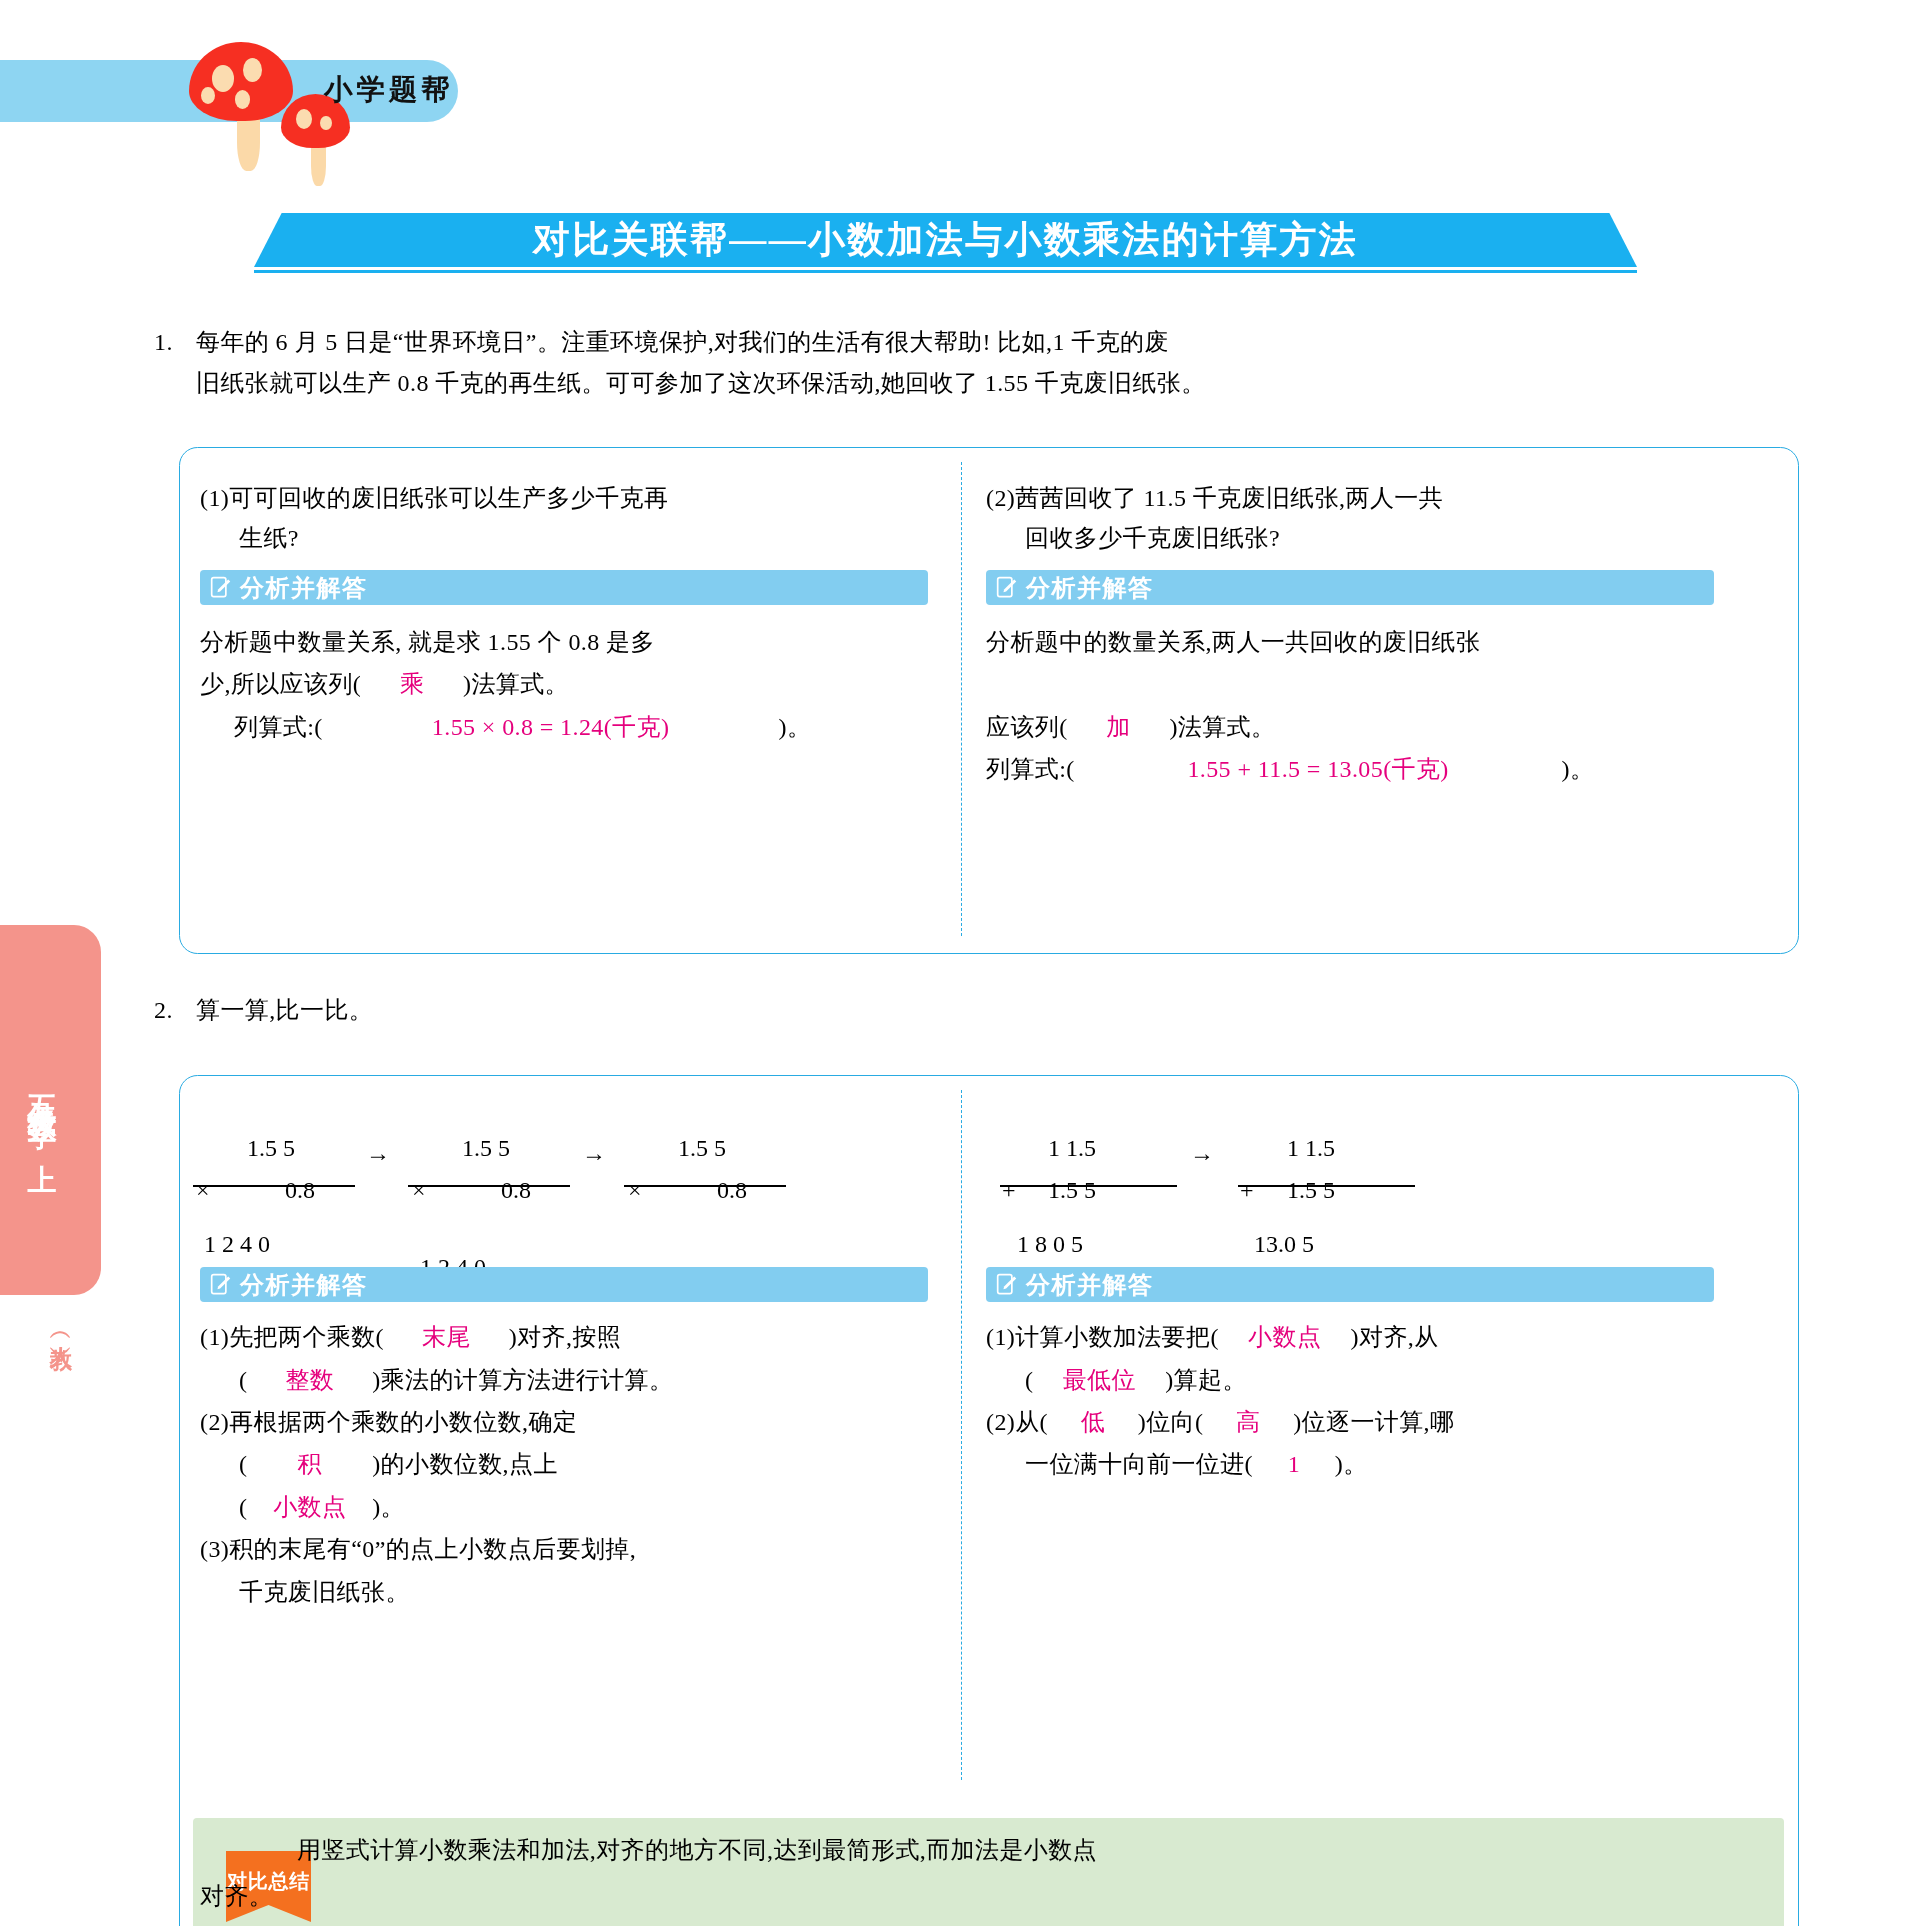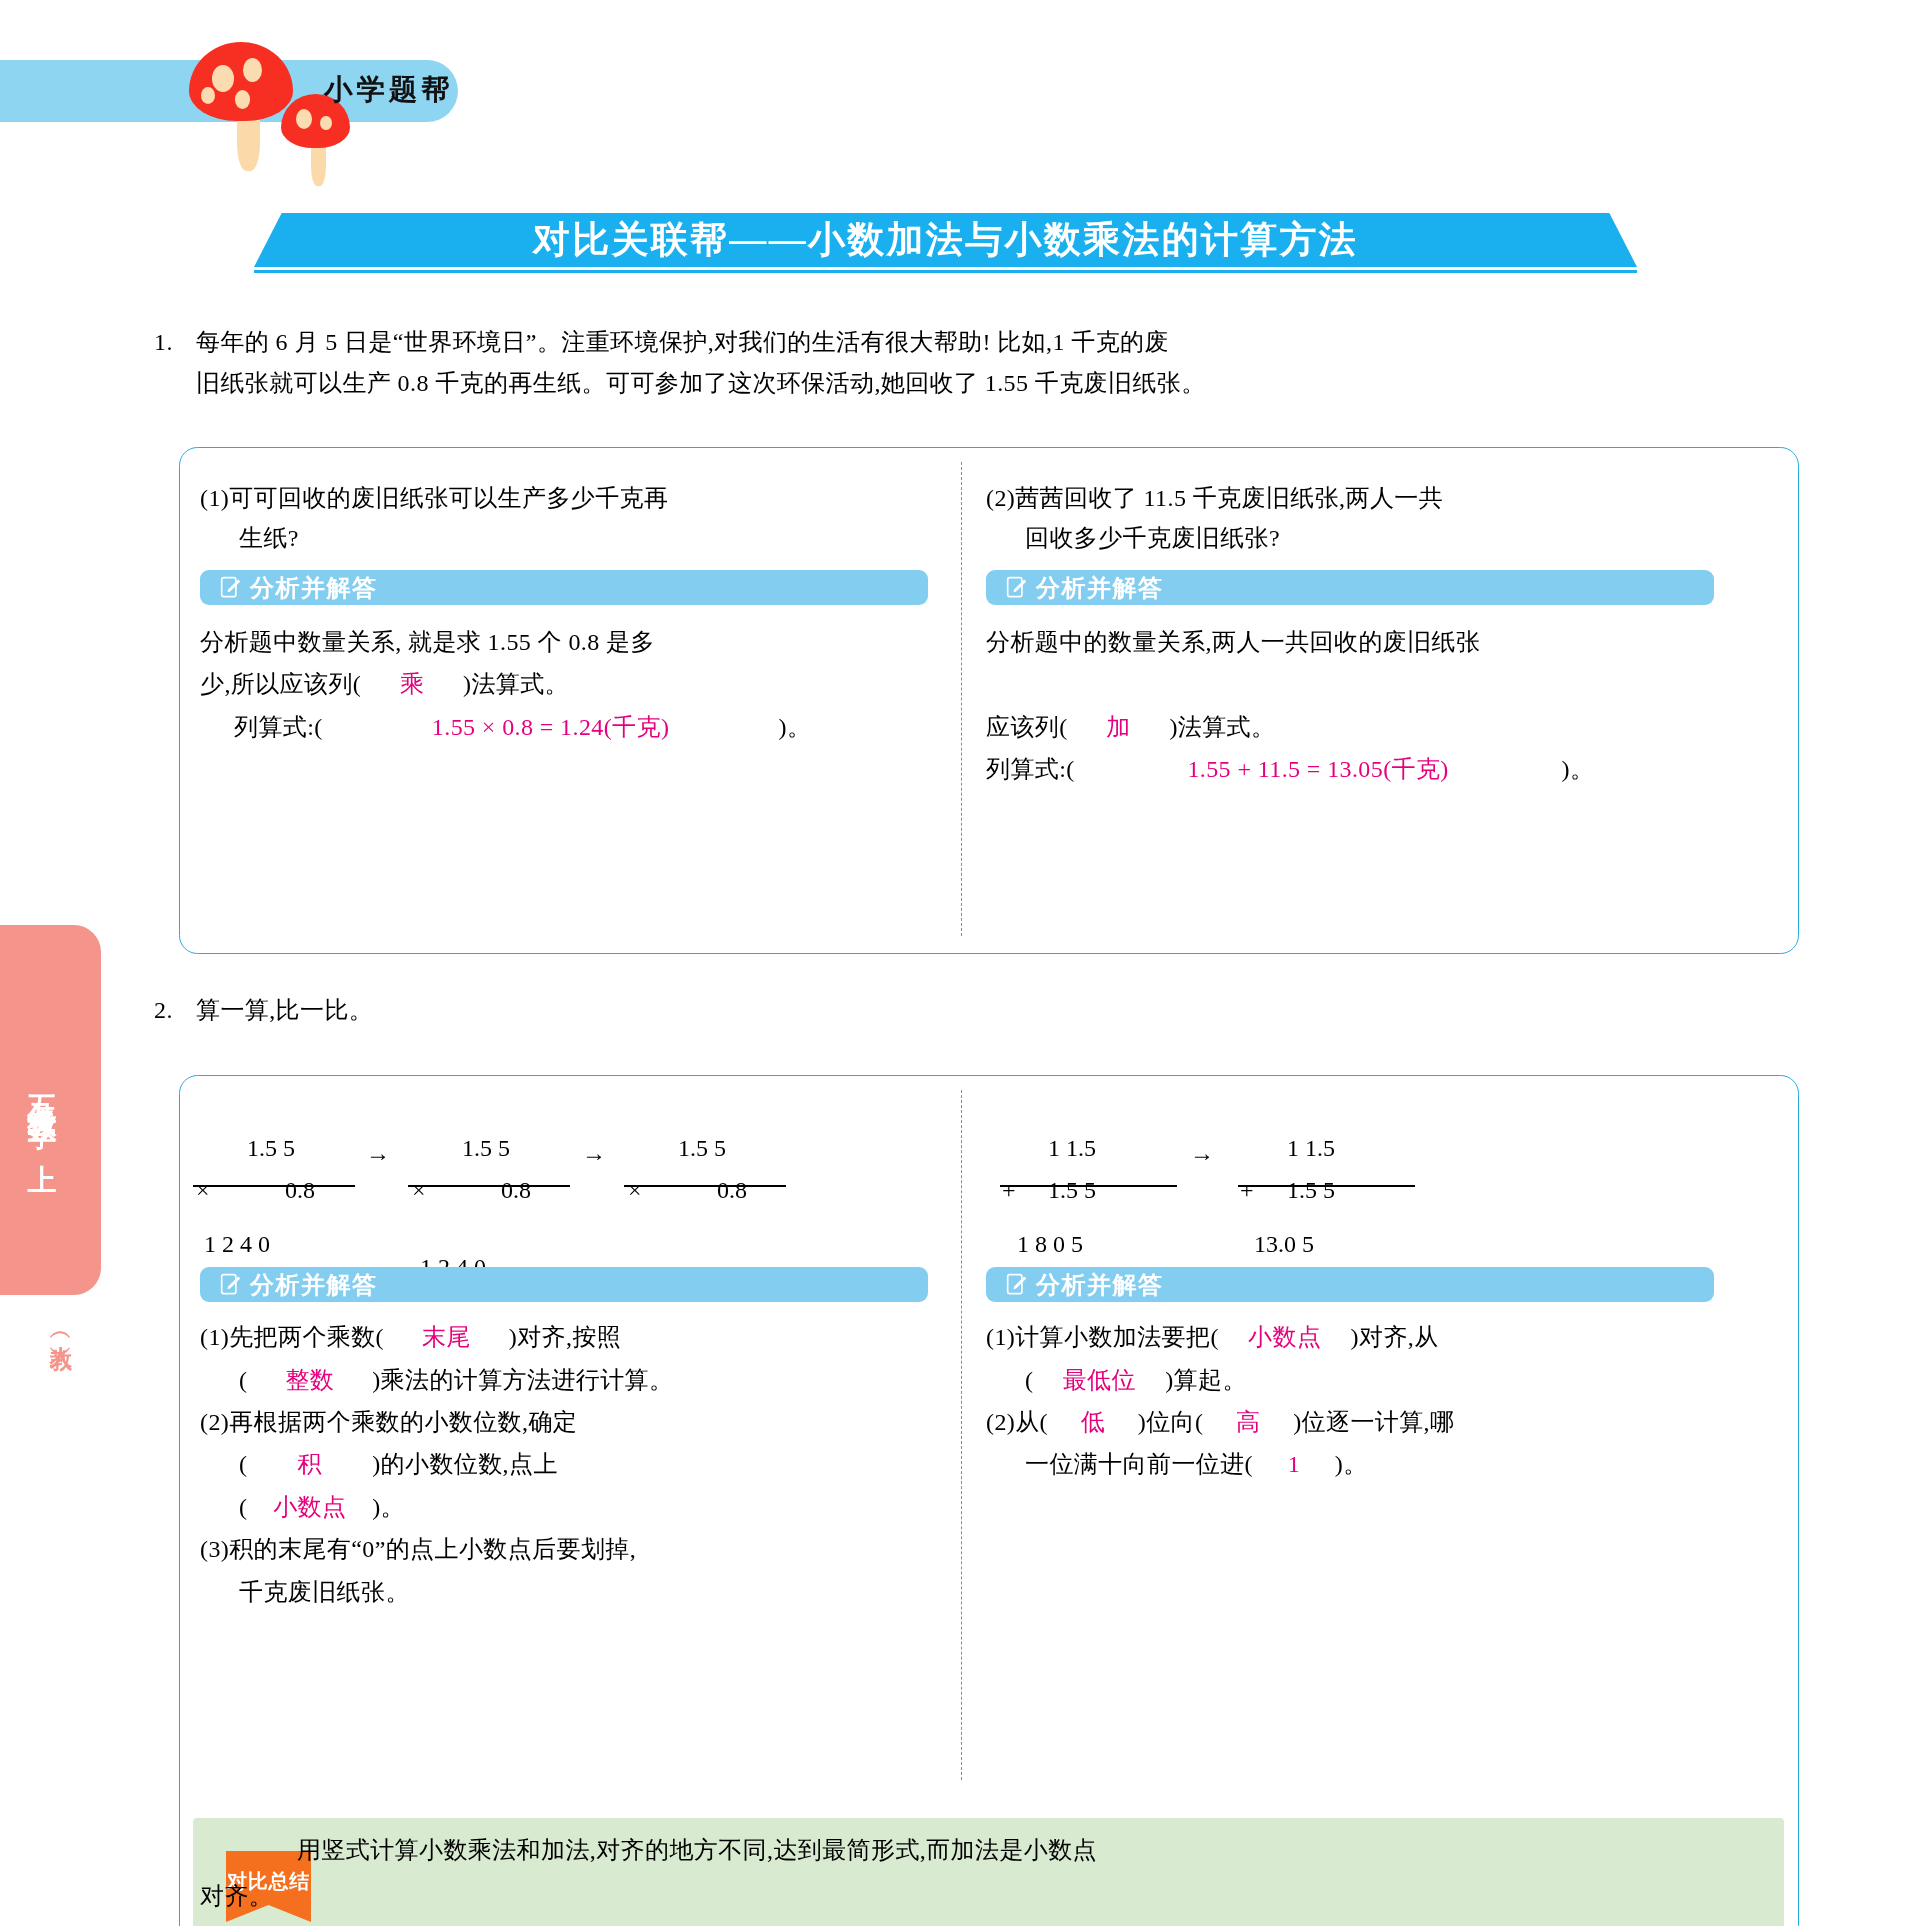--- a/index.html
+++ b/index.html
@@ -46,22 +46,22 @@
 
   
   .q{position:absolute;font-size:24px;line-height:33px;letter-spacing:0.4px;}
   .blank{color:#e5007d;}
 
   
   .rbox{position:absolute;border:1.9px solid #29abe2;border-radius:18.5px;background:#fff;}
   .vdiv{position:absolute;border-left:1.9px dashed #29abe2;}
 
   
-  .pill{position:absolute;height:35px;background:#82cdf0;border-radius:9px;
-        display:flex;align-items:center;padding-left:20px;box-sizing:border-box;}
+  .pill{position:absolute;height:35px;background:#82cdf0;border-radius:4px;
+        display:flex;align-items:center;padding-left:10px;box-sizing:border-box;}
   .pill .pi{width:21.6px;height:22.3px;margin-right:8.5px;flex:0 0 auto;}
   .pill .pl{color:#fff;font-size:24px;font-weight:bold;letter-spacing:1.5px;
         font-family:"Liberation Sans","DejaVu Sans",sans-serif;}
 
   
   .green{position:absolute;background:#d8ead0;}
   .ribbon{position:absolute;width:85px;height:71px;background:#f4701f;
      clip-path:polygon(0 0,100% 0,100% 100%,50% 76%,0 100%);}
   .ribbon span{position:absolute;left:50%;top:42%;transform:translate(-50%,-50%);
      color:#fff;font-size:20px;font-weight:bold;white-space:nowrap;letter-spacing:0.8px;

